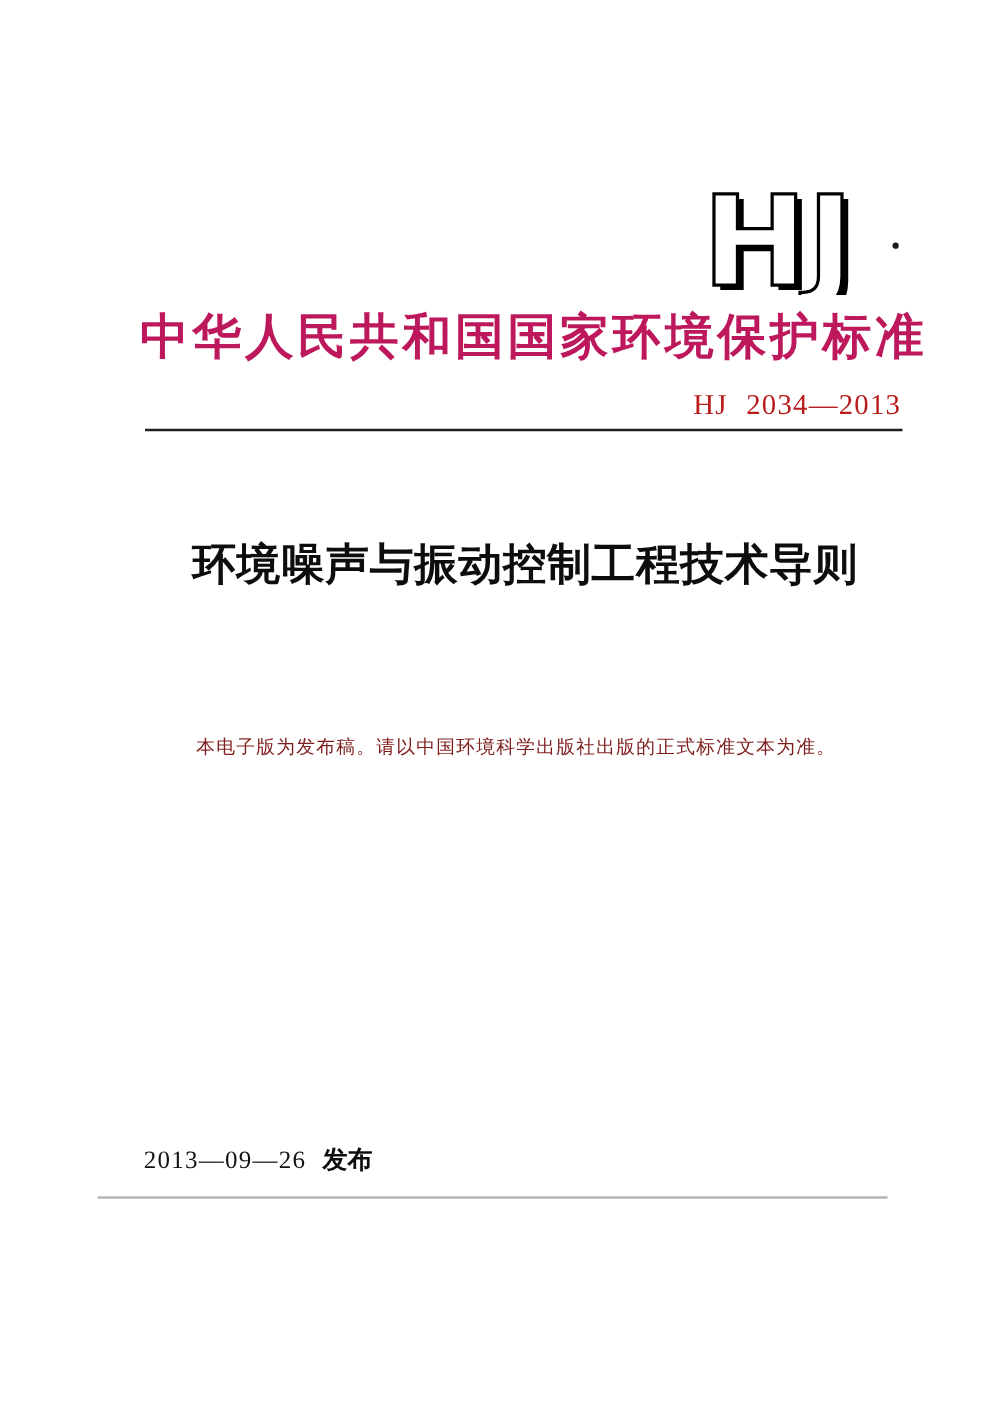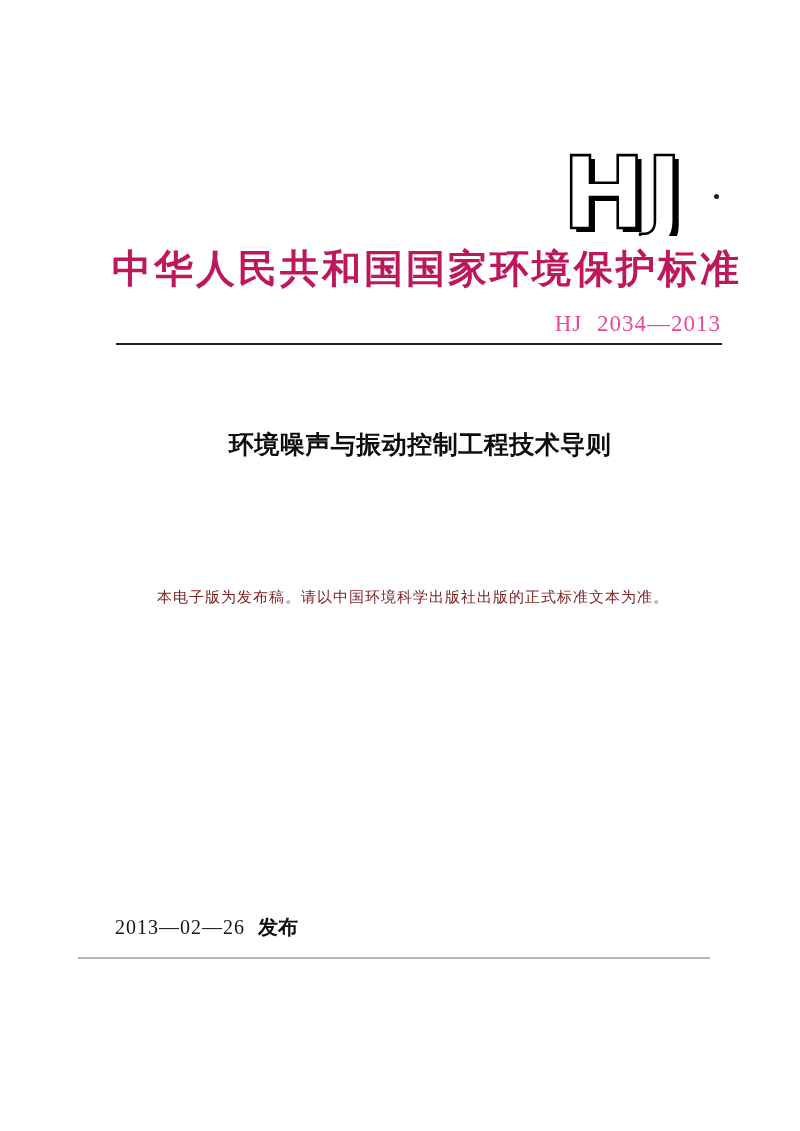--- a/index.html
+++ b/index.html
@@ -67,42 +67,42 @@
   .doc-number {
     position: absolute;
     top: 293px;
     left: 115px;
     width: 606px;
     text-align: right;
     font-size: 23px;
     font-weight: 400;
     word-spacing: 8px;
     letter-spacing: 1px;
-    color: #ec4899;
+    color: #b91c1c;
   }
 
   .rule-top {
     position: absolute;
     top: 325px;
     left: 116px;
     width: 606px;
     height: 2px;
     background: #1f1f1f;
   }
 
   
   .title-zh {
     position: absolute;
     top: 410px;
     left: 96px;
     width: 648px;
     text-align: center;
     font-family: "DejaVu Sans", "Liberation Sans", sans-serif;
     font-weight: 700;
-    font-size: 25px;
+    font-size: 35px;
     letter-spacing: 0.5px;
     white-space: nowrap;
     color: #0d0d0d;
   }
 
   
   .title-en {
     position: absolute;
     top: 502px;
     left: 414px;
@@ -212,21 +212,21 @@
 
   <div class="rule-top"></div>
 
   <div class="title-zh">环境噪声与振动控制工程技术导则</div>
 
 
   <div class="note">本电子版为发布稿。请以中国环境科学出版社出版的正式标准文本为准。</div>
 
   <div class="date-row">
     <span class="date-issue">
-      <span class="date-num">2013—02—26</span>
+      <span class="date-num">2013—09—26</span>
       <span class="date-label">发布</span>
     </span>
   </div>
 
   <div class="rule-bottom"></div>
 
 
 </div>
 
 </body></html>

